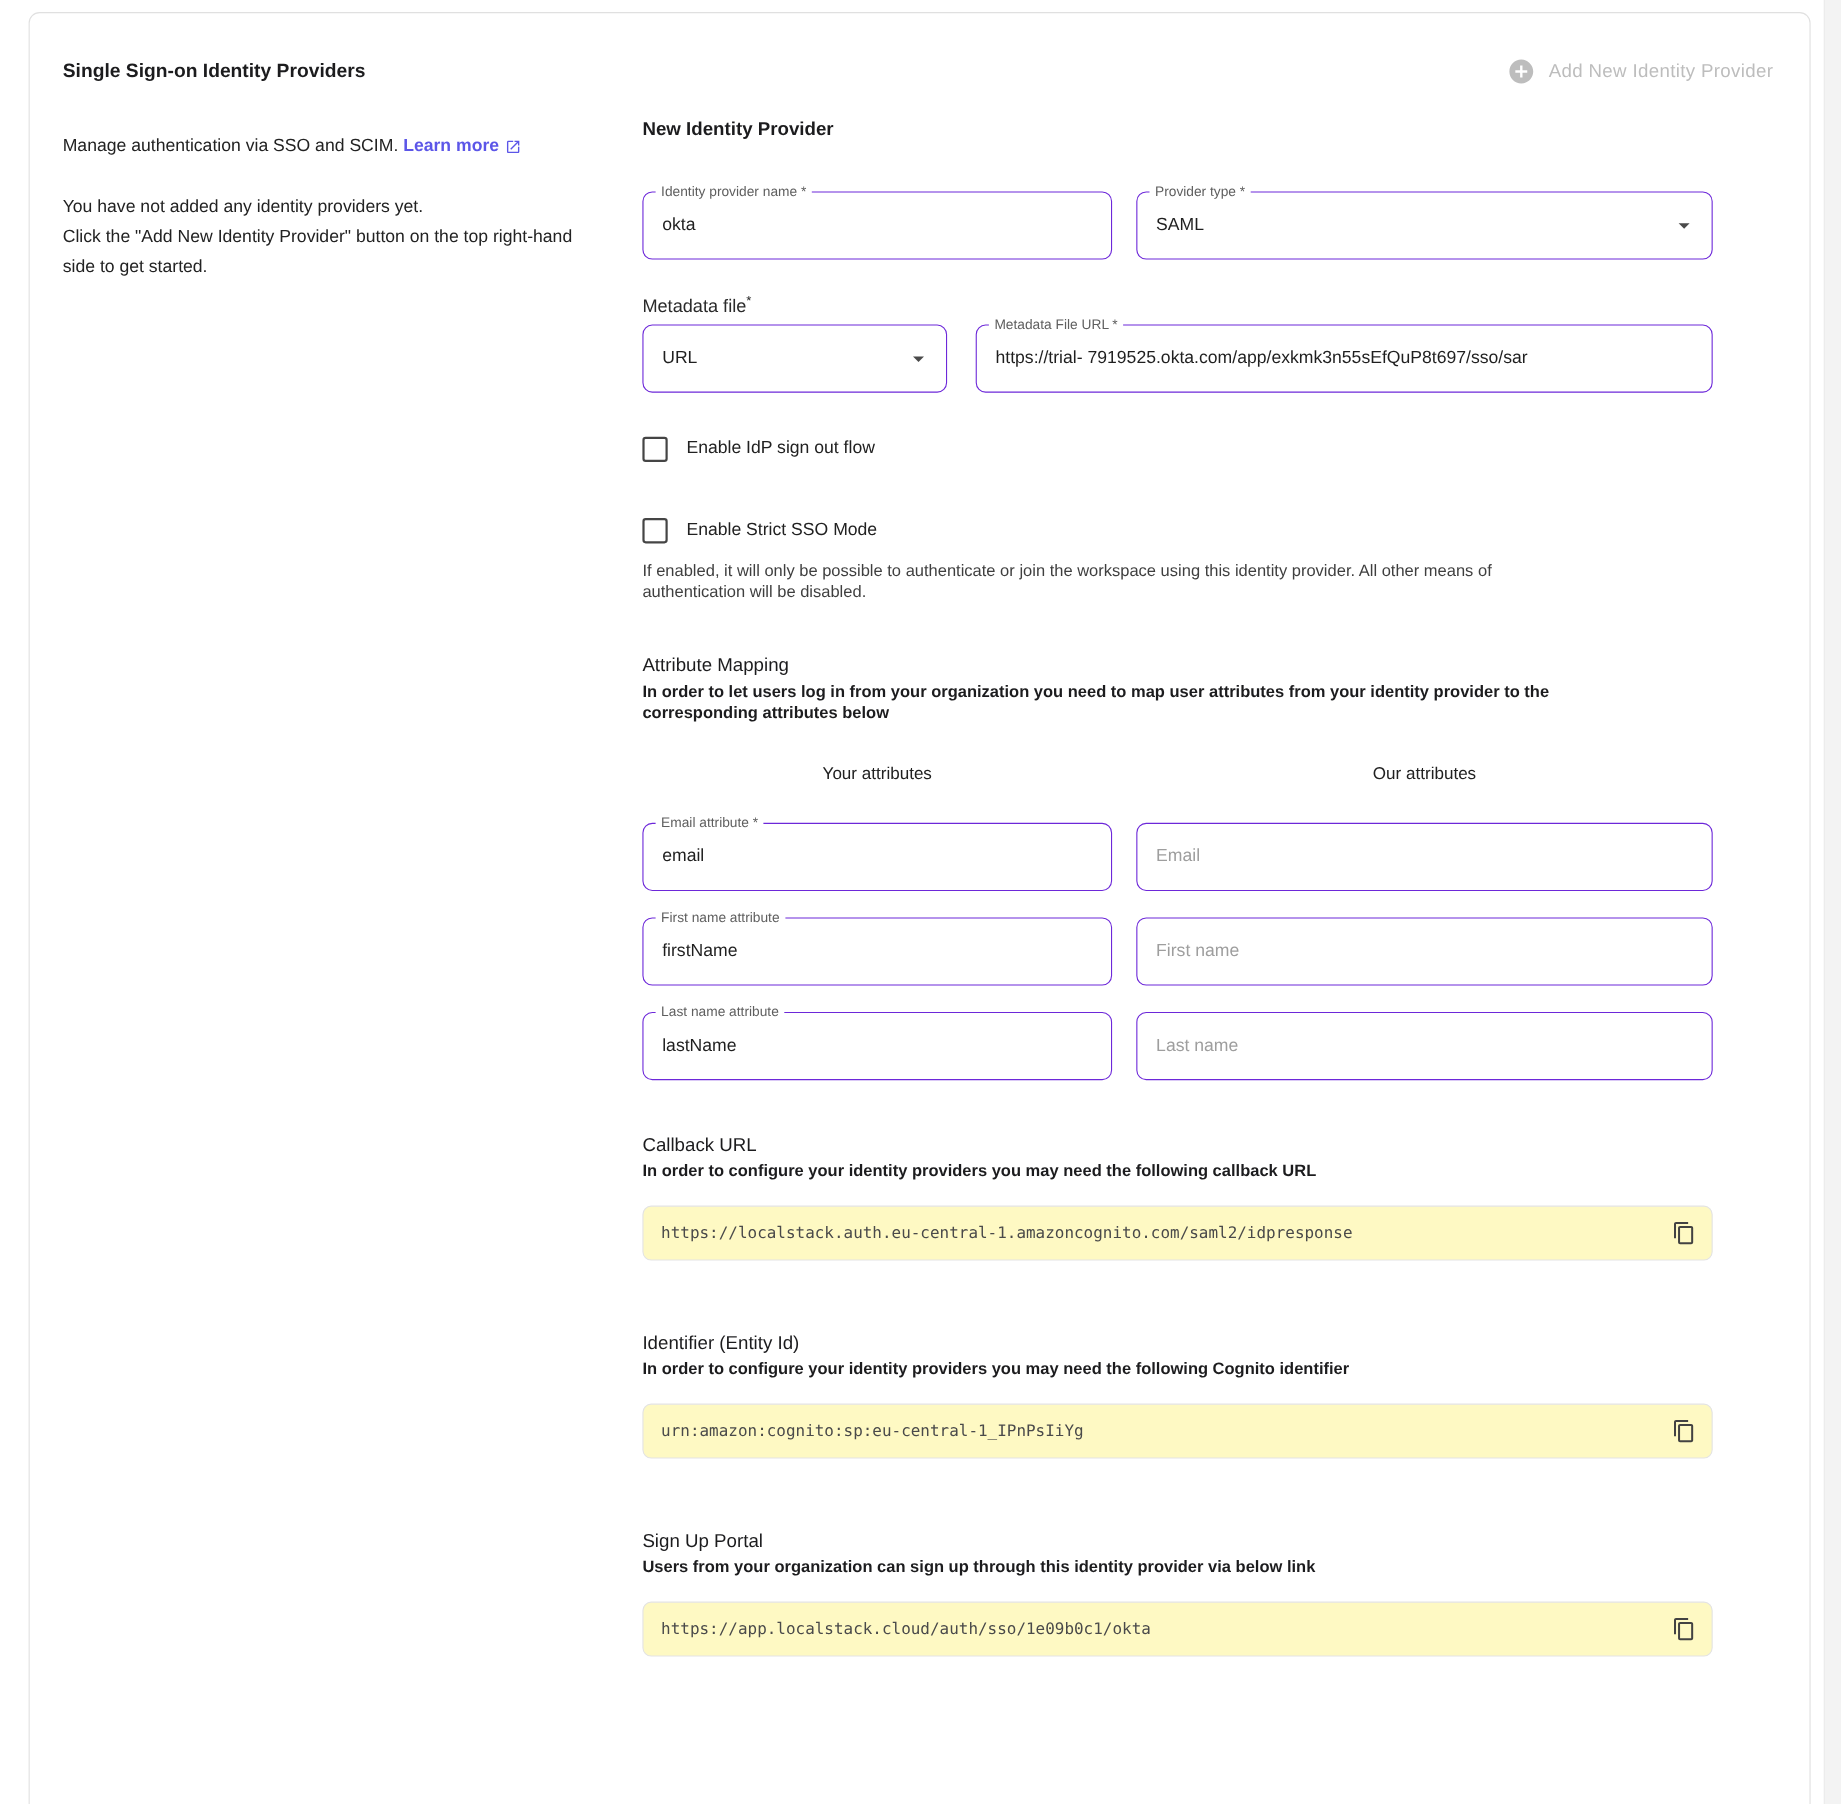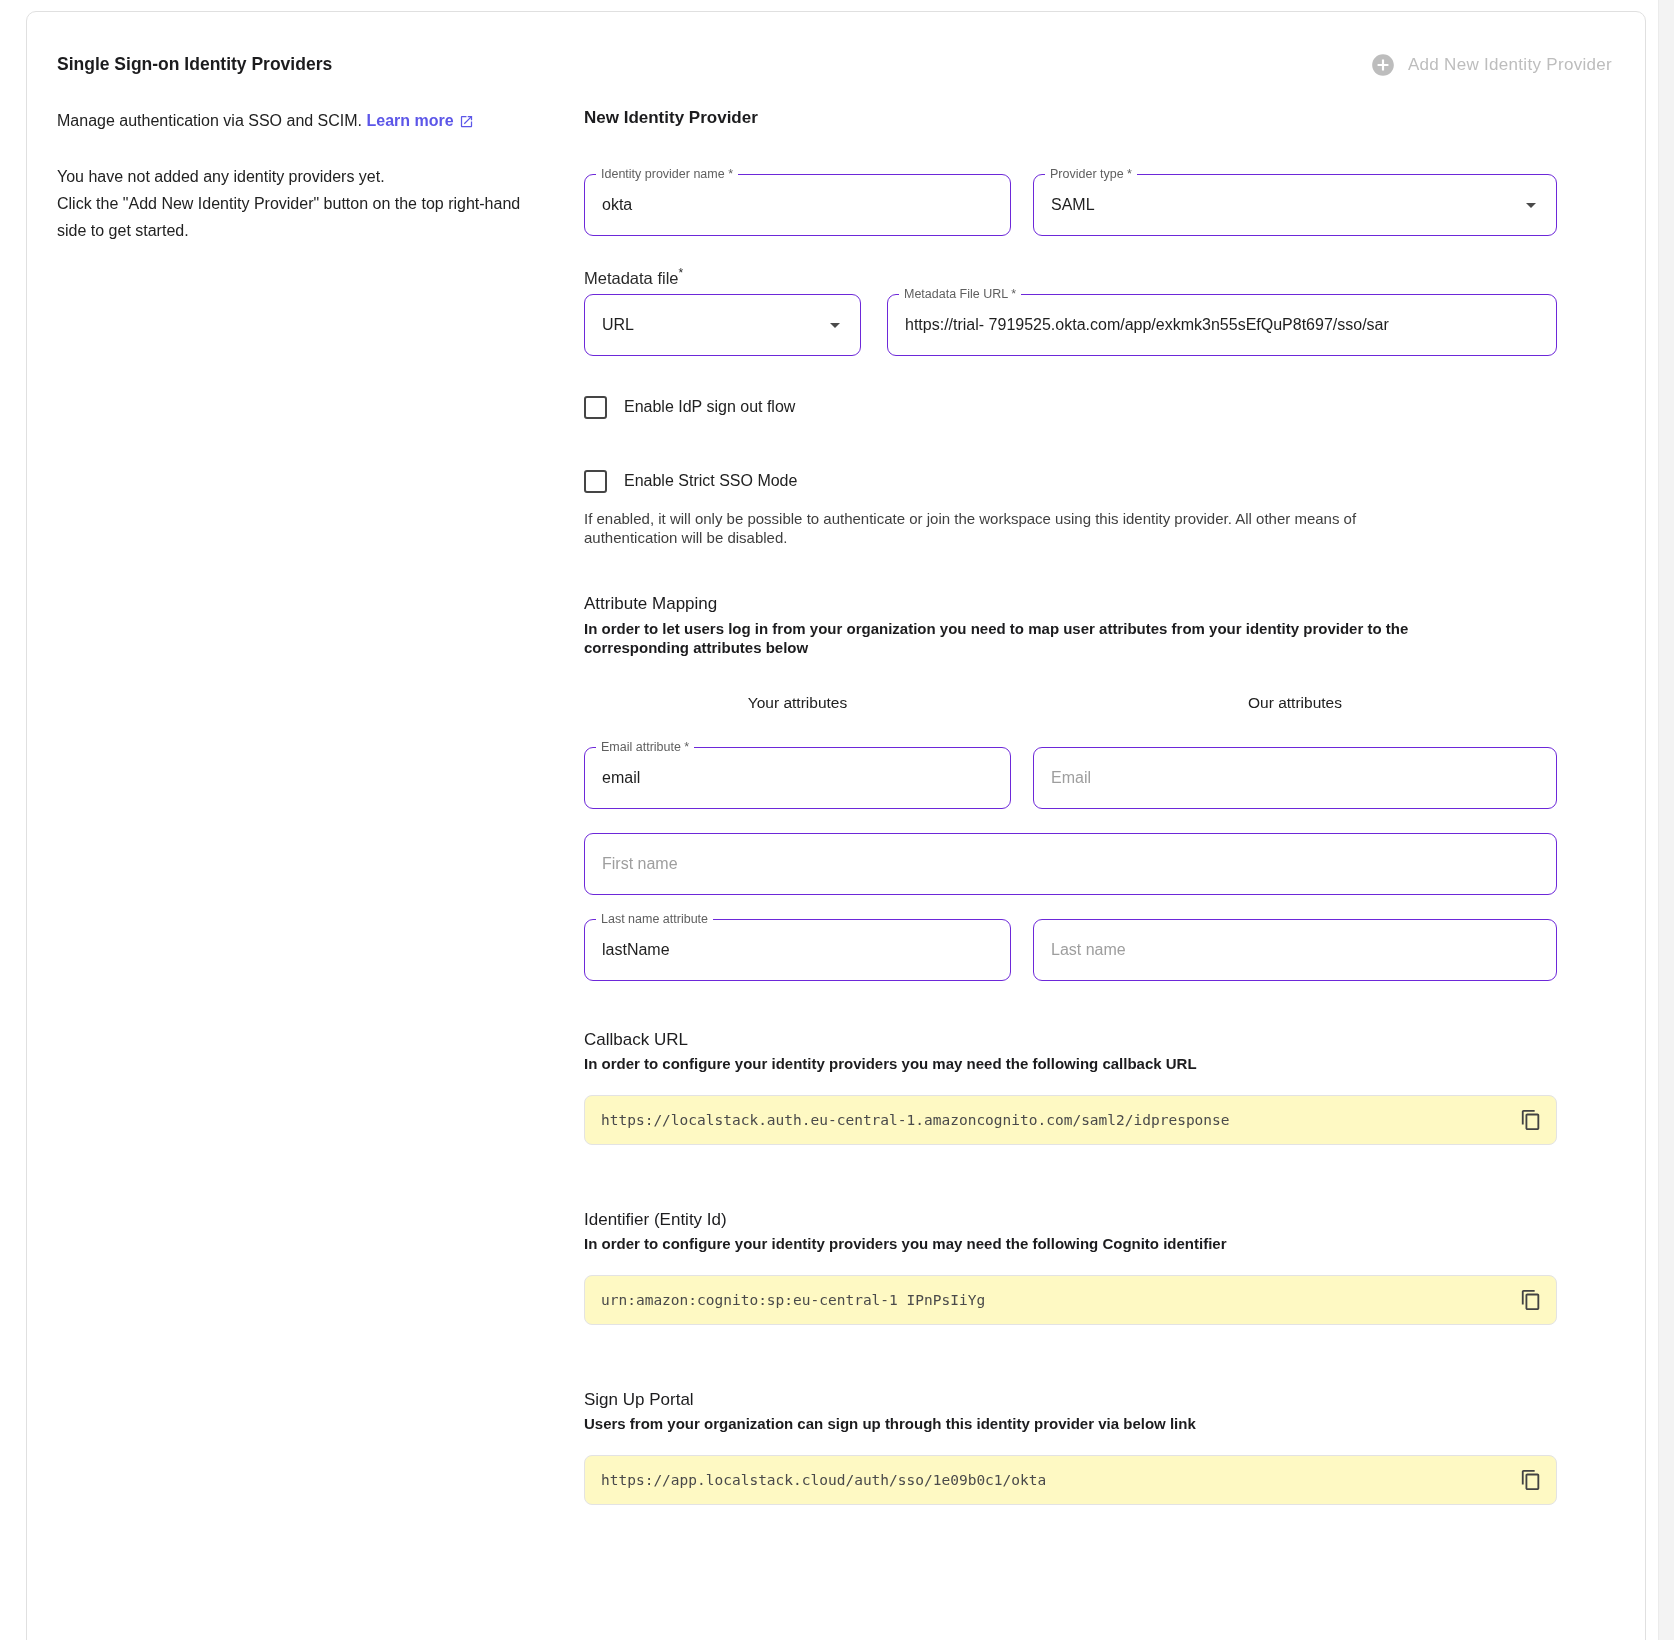--- a/index.html
+++ b/index.html
@@ -3,21 +3,21 @@
 <meta charset="utf-8">
 <style>
   html,body{margin:0;padding:0;background:#ffffff;width:1674px;height:1640px;overflow:hidden;
     font-family:"Liberation Sans",sans-serif;color:#1f1f1f;-webkit-font-smoothing:antialiased;}
   .card{position:absolute;left:26px;top:11px;width:1620px;height:1700px;background:#fff;
     border:1px solid #e0e0e0;border-radius:10px;box-sizing:border-box;}
   .scroll-strip{position:absolute;right:0;top:0;width:16px;height:1640px;background:#f3f3f3;border-left:1px solid #ebebeb;box-sizing:border-box;}
   .page-title{position:absolute;left:30px;top:42px;font-size:17.5px;font-weight:700;color:#1c1c1e;}
   .add-btn{position:absolute;right:33px;top:40px;display:flex;align-items:center;gap:12px;
     background:none;border:none;cursor:default;font-family:inherit;font-size:17px;font-weight:500;color:#bdbdbd;letter-spacing:.3px;padding:0;}
-  .left-col{position:absolute;left:30px;top:96px;width:482px;}
+  .left-col{position:absolute;left:30px;top:108px;width:482px;}
   .intro{font-size:16px;line-height:26px;color:#222;}
   .learn-more{color:#5c56e8;font-weight:700;text-decoration:none;display:inline-flex;align-items:center;gap:5px;}
   .empty-state{margin-top:29px;font-size:16px;line-height:27px;color:#222;}
   .right-col{position:absolute;left:557px;top:96px;width:973px;}
   .form-heading{font-size:17px;font-weight:700;color:#1c1c1e;margin:0;}
   .row{display:flex;gap:22px;}
   .row-1{margin-top:46px;}
   .ofield{position:relative;border:1px solid #6d28d9;border-radius:9px;height:62px;background:#fff;box-sizing:border-box;}
   .olabel{position:absolute;top:-8px;left:11px;background:#fff;padding:0 5px;font-size:12.5px;color:#5f5f5f;white-space:nowrap;}
   .oinput{border:0;outline:0;position:absolute;left:17px;right:17px;top:0;height:100%;width:calc(100% - 34px);
@@ -149,20 +149,24 @@
       <div class="ofield w-name">
         <span class="olabel">Email attribute *</span>
         <input class="oinput" value="email" style="">
       </div>
       <div class="ofield w-type">
         <input class="oinput" placeholder="Email" style="">
       </div>
     </div>
 
     <div class="row map-row">
+      <div class="ofield w-name">
+        <span class="olabel">First name attribute</span>
+        <input class="oinput" value="firstName" style="">
+      </div>
       <div class="ofield w-type">
         <input class="oinput" placeholder="First name" style="">
       </div>
     </div>
 
     <div class="row map-row">
       <div class="ofield w-name">
         <span class="olabel">Last name attribute</span>
         <input class="oinput" value="lastName" style="">
       </div>

